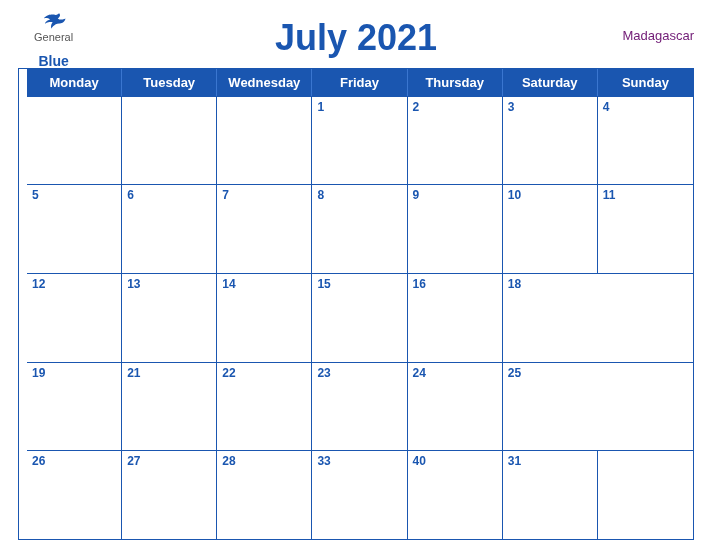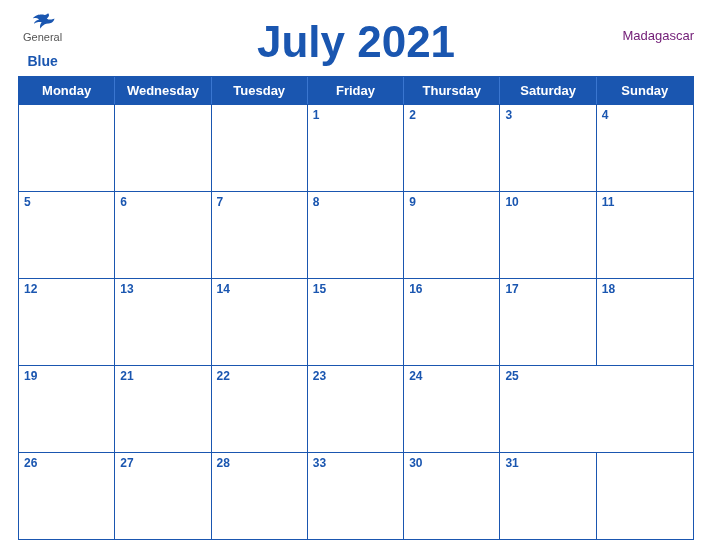--- a/index.html
+++ b/index.html
@@ -20,21 +20,21 @@
     }
     .header-area {
       display: flex;
       align-items: flex-start;
       justify-content: center;
       position: relative;
       padding: 6px 0 2px 0;
     }
     .logo-area {
       position: absolute;
-      left: 5px;
+      left: 16px;
       top: 2px;
       display: flex;
       flex-direction: column;
       align-items: center;
       line-height: 1.1;
     }
     .logo-text-general {
       font-size: 11px;
       color: #555;
       font-weight: normal;
@@ -51,33 +51,34 @@
       margin-bottom: 1px;
     }
     .country-area {
       position: absolute;
       right: 0;
       top: 18px;
       font-size: 13px;
       color: #701a75;
     }
     .calendar-title {
-      font-size: 44px;
+      font-size: 36px;
       color: #1a56b0;
       font-weight: bold;
       text-align: center;
       line-height: 1.1;
       margin-top: 2px;
     }
     .calendar-grid {
       flex: 1;
       display: flex;
       flex-direction: column;
       margin-top: 8px;
       border: 1.5px solid #1a56b0;
+      padding-left: 8px;
     }
     .day-headers {
       display: grid;
       grid-template-columns: repeat(7, 1fr);
       background: #1a56b0;
     }
     .day-header {
       color: #fff;
       text-align: center;
       font-size: 13px;
@@ -134,22 +135,22 @@
       <span class="logo-text-general">General</span>
       <span class="logo-text-blue">Blue</span>
     </div>
     <div class="calendar-title">July 2021</div>
     <div class="country-area">Madagascar</div>
   </div>
 
   <div class="calendar-grid">
     <div class="day-headers">
       <div class="day-header">Monday</div>
+      <div class="day-header">Tuesday</div>
       <div class="day-header">Wednesday</div>
-      <div class="day-header">Tuesday</div>
       <div class="day-header">Friday</div>
       <div class="day-header">Thursday</div>
       <div class="day-header">Saturday</div>
       <div class="day-header">Sunday</div>
     </div>
     <div class="weeks-container">
 
       <div class="week-row">
         <div class="day-cell empty"></div>
         <div class="day-cell empty"></div>
@@ -202,23 +203,20 @@
         <div class="day-cell">
             <span class="day-number">14</span>
           </div>
         <div class="day-cell">
             <span class="day-number">15</span>
           </div>
         <div class="day-cell">
             <span class="day-number">16</span>
           </div>
         <div class="day-cell">
-            <span class="day-number">17</span>
-          </div>
-        <div class="day-cell">
             <span class="day-number">18</span>
           </div>
       </div>
 
       <div class="week-row">
         <div class="day-cell">
             <span class="day-number">19</span>
           </div>
         <div class="day-cell">
             <span class="day-number">21</span>
@@ -244,21 +242,21 @@
         <div class="day-cell">
             <span class="day-number">27</span>
           </div>
         <div class="day-cell">
             <span class="day-number">28</span>
           </div>
         <div class="day-cell">
             <span class="day-number">33</span>
           </div>
         <div class="day-cell">
-            <span class="day-number">30</span>
+            <span class="day-number">40</span>
           </div>
         <div class="day-cell">
             <span class="day-number">31</span>
           </div>
         <div class="day-cell empty"></div>
       </div>
     </div>
   </div>
 </div>
 

